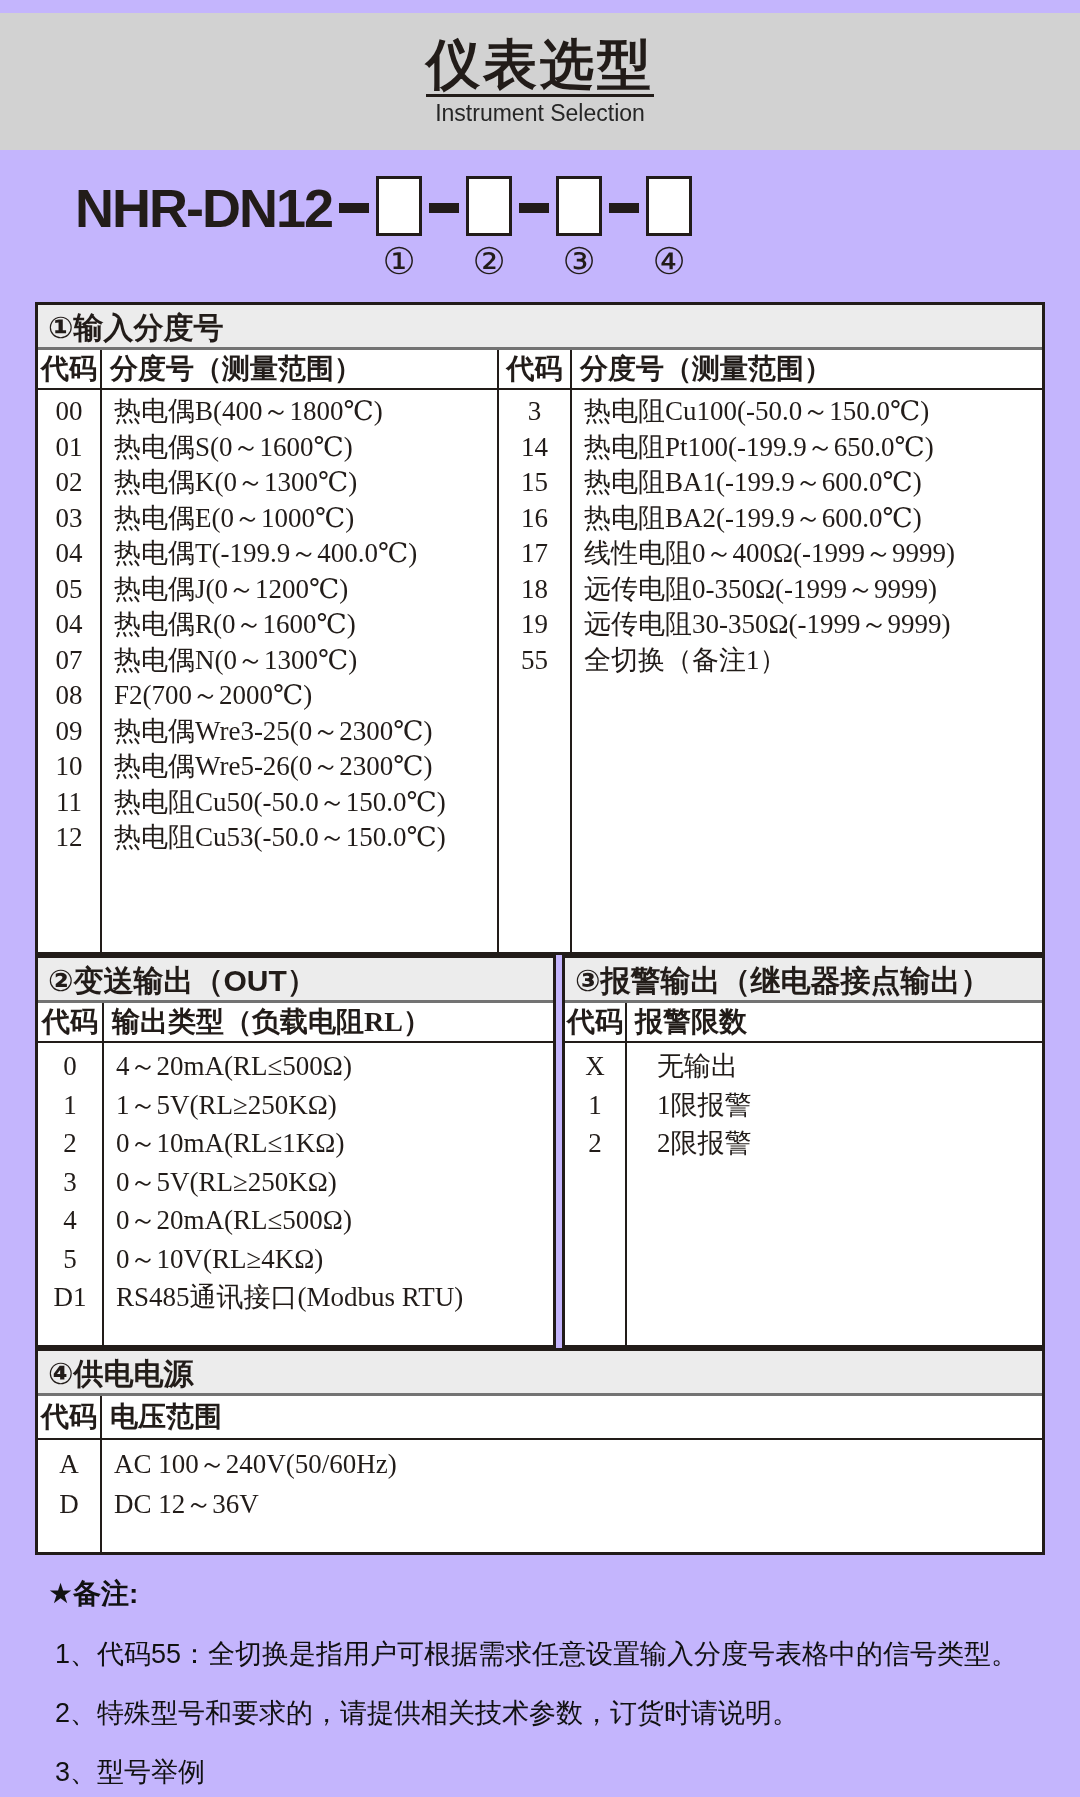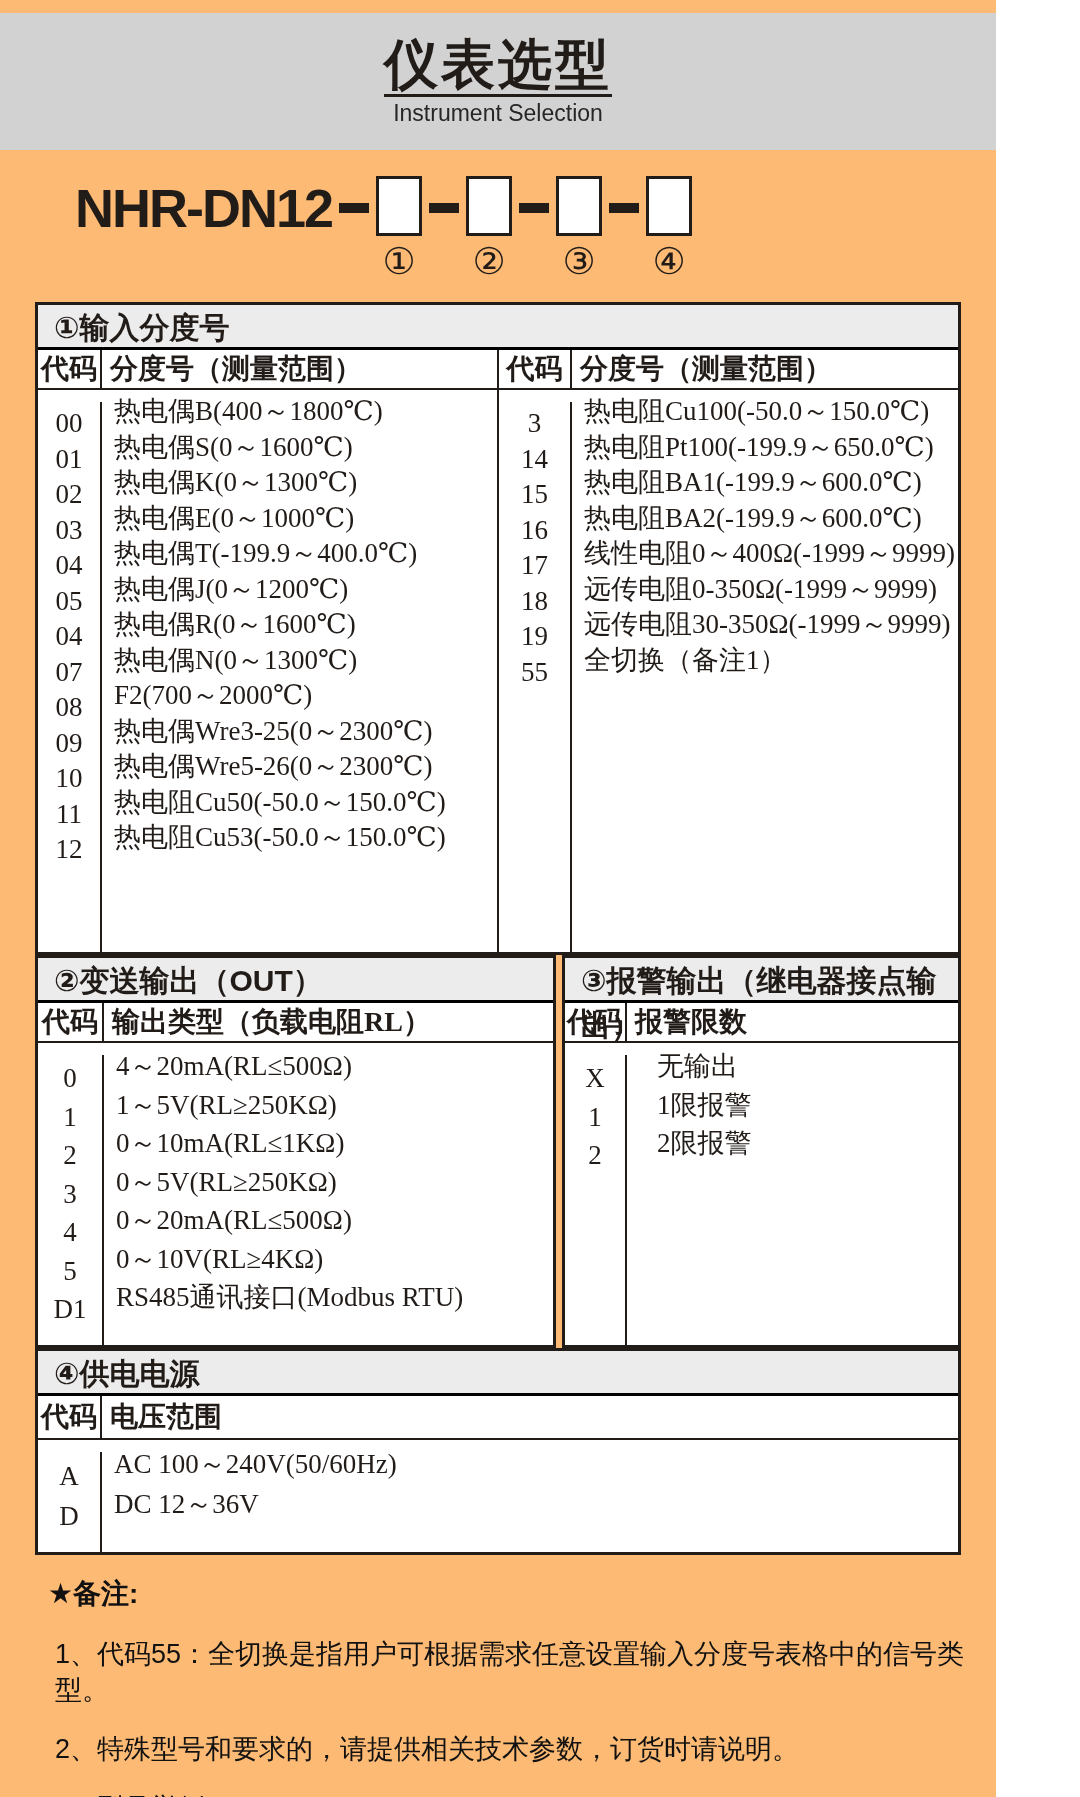--- a/index.html
+++ b/index.html
@@ -1,20 +1,20 @@
 <!DOCTYPE html>
 <html><head>
 <meta charset="utf-8">
 <style>
   * { margin:0; padding:0; box-sizing:border-box; }
   html,body { background:#ffffff; }
   .page {
     position:relative;
-    width:996px; height:1797px;
-    background:#fdba74;
+    width:1080px; height:1797px;
+    background:#c4b5fd;
     overflow:hidden;
     color:#221c19;
     font-family:"Liberation Serif","DejaVu Serif",serif;
   }
 
   
   .banner {
     margin-top:13px;
     height:137px;
     background:#d2d2d2;
@@ -45,36 +45,36 @@
   }
   .dash { width:30px; height:10px; background:#221c19; margin-top:27px; }
   .box-group { display:flex; flex-direction:column; align-items:center; gap:7px; }
   .code-box { width:46px; height:60px; border:3px solid #221c19; background:#fff; }
   .circ-num { font-size:37px; line-height:1; font-family:"DejaVu Sans",sans-serif; }
 
   
   .tbl { border:3px solid #221c19; background:#fff; }
   .tbl-title {
     background:#ececec;
-    border-bottom:3px solid #000000;
+    border-bottom:3px solid #737373;
     font-family:"Liberation Sans","DejaVu Sans",sans-serif;
     font-weight:bold; font-size:30px; line-height:45px;
-    padding-left:16px; height:45px;
+    padding-left:10px; height:45px;
   }
   .hc {
     font-weight:bold; font-size:28px;
     border-bottom:2px solid #221c19;
     display:flex; align-items:center;
   }
   .hc.center { justify-content:center; }
   .hc.padded { padding-left:8px; }
   .vline { border-right:2px solid #221c19; }
   .dc { padding-top:4px; overflow:hidden; }
   .dc .line { white-space:nowrap; }
-  .dc.codes { text-align:center;margin-top:12px; }
+  .dc.codes { text-align:center; }
   .dc.descs { padding-left:12px; }
 
   
   .t1-wrap { margin:14px 35px 0 35px; }
   .t1-grid { display:grid; grid-template-columns:64px 397px 73px 1fr; grid-template-rows:40px 562px; }
   .t1-grid .dc { font-size:27px; }
   .t1-grid .dc .line { line-height:35.5px; }
 
   
   .row23 { display:flex; gap:6px; margin:0 35px; }

